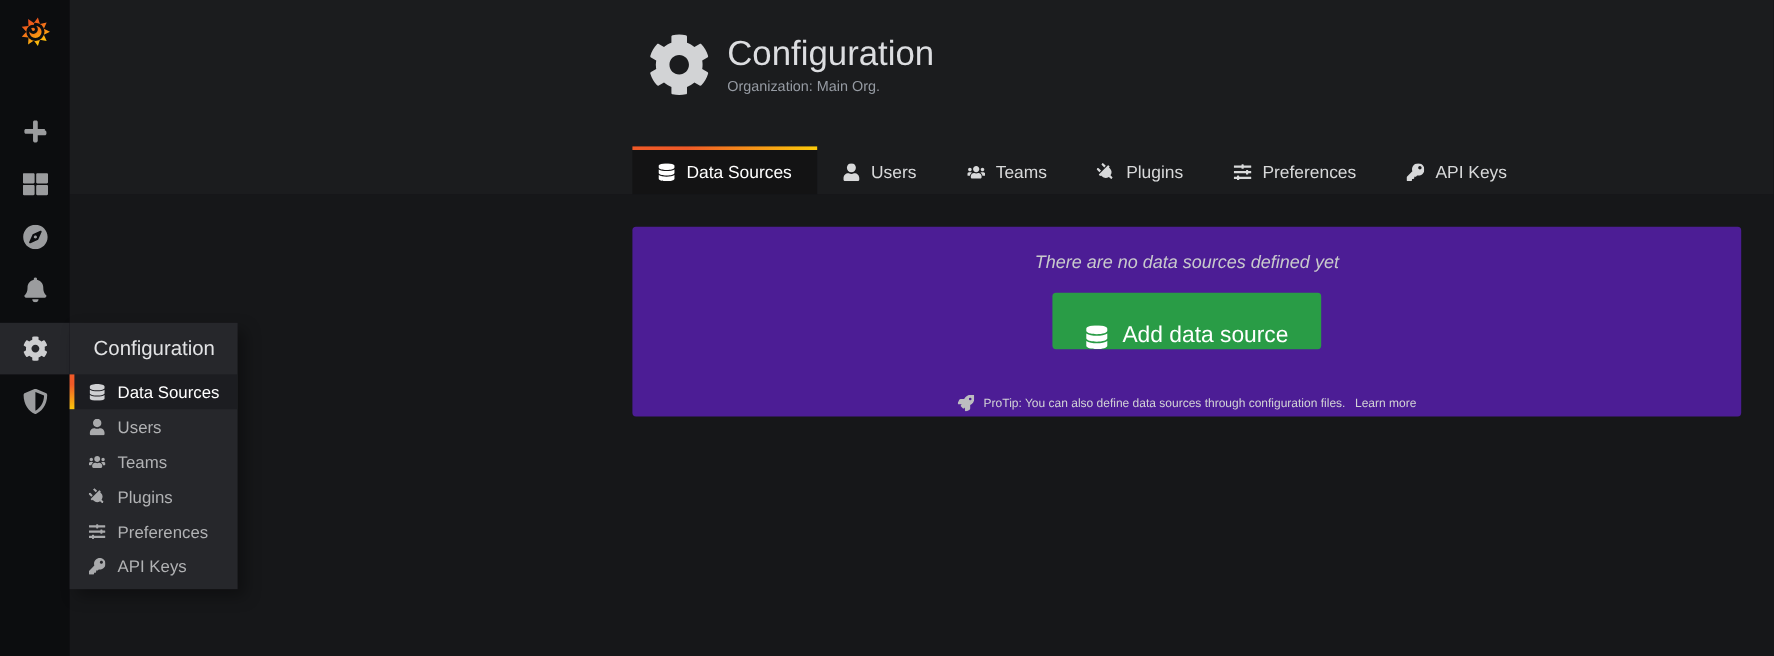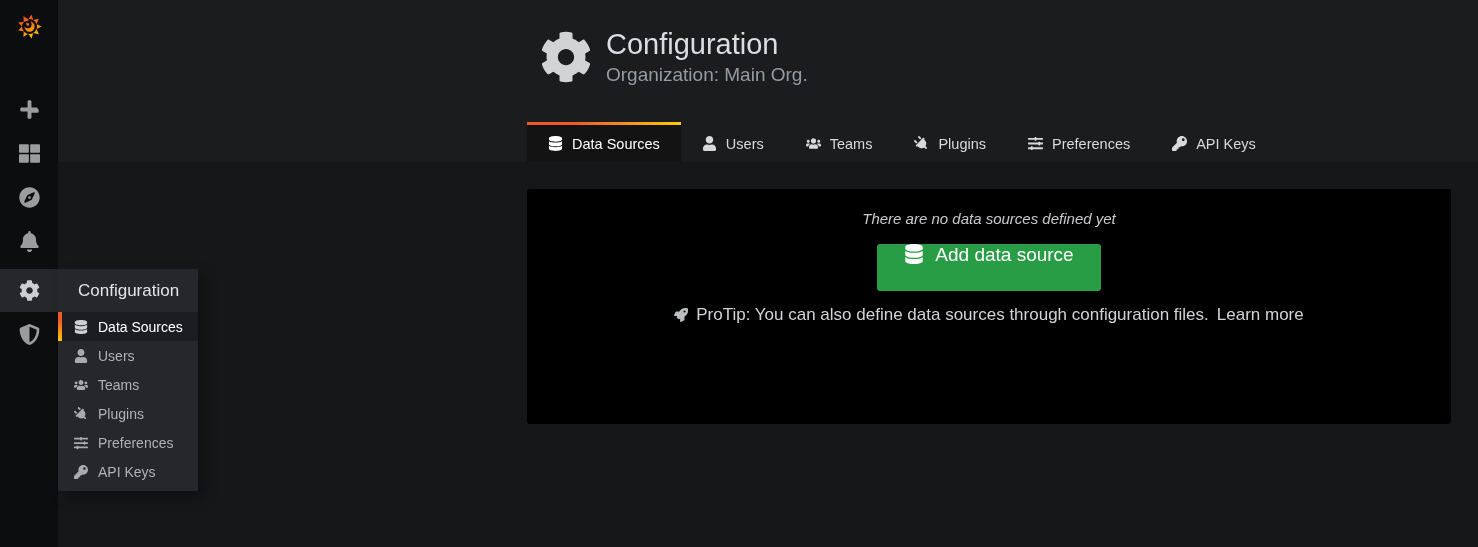--- a/index.html
+++ b/index.html
@@ -4,42 +4,42 @@
 <style>
   html,body{margin:0;padding:0;background:#161719;}
   body{font-family:"Liberation Sans",sans-serif;color:#d8d9da;width:1478px;height:547px;overflow:hidden;position:relative;}
   .page{position:absolute;inset:0;width:1478px;height:547px;}
 
   
   .header-band{position:absolute;left:58px;top:0;right:0;height:162px;background:#1b1c1e;}
   .page-header{position:absolute;left:482px;top:28px;display:flex;align-items:center;gap:14px;}
   .page-header .big-gear{width:52px;height:52px;color:#d2d3d5;}
   .page-title{font-size:29px;font-weight:400;color:#dcdde0;margin:0;line-height:1.15;}
-  .page-subtitle{font-size:19px;color:#969ba3;margin-top:3px;}
+  .page-subtitle{font-size:12px;color:#969ba3;margin-top:3px;}
 
   
   .tab-bar{position:absolute;left:469px;bottom:0;display:flex;align-items:flex-end;}
   .tab{display:flex;align-items:center;gap:9px;height:40px;padding:0 21px;font-size:14.5px;
        color:#d8d9da;cursor:pointer;border-top:3px solid transparent;box-sizing:border-box;}
   .tab .ic{width:15px;height:15px;}
   .tab.active{background:#131314;color:#ffffff;
        border-image:linear-gradient(to right,#f05a28 30%,#fbca0a 99%) 1;
        border-top:3px solid #f05a28;}
 
   
   .main{position:absolute;left:58px;top:162px;right:0;bottom:0;background:#161719;}
-  .panel{margin:27px 0 0 469px;width:924px;height:235px;background:#000000;border-radius:3px;
+  .panel{margin:27px 0 0 469px;width:924px;height:158px;background:#4c1d95;border-radius:3px;
          box-sizing:border-box;padding-top:21px;text-align:center;}
   .empty-msg{font-size:15px;font-style:italic;color:#c8c9cc;}
-  .add-btn{margin-top:17px;display:inline-flex;align-items:flex-start;gap:11px;background:#299c46;
+  .add-btn{margin-top:17px;display:inline-flex;align-items:flex-end;gap:11px;background:#299c46;
            color:#fff;border:none;border-radius:3px;height:47px;padding:0 27px;font-size:19px;
            font-weight:500;font-family:inherit;cursor:pointer;}
   .add-btn .ic{width:20px;height:20px;}
-  .protip{margin-top:14px;display:flex;justify-content:center;align-items:center;gap:8px;
-          font-size:17px;color:#d2d3d6;}
+  .protip{margin-top:33px;display:flex;justify-content:center;align-items:center;gap:8px;
+          font-size:10px;color:#d2d3d6;}
   .protip .ic{width:14px;height:14px;color:#bcbdc0;}
   .protip a{color:#d2d3d6;cursor:pointer;}
 
   
   .sidebar{position:absolute;left:0;top:0;width:58px;height:547px;background:#0c0d0f;z-index:5;}
   .logo-btn{display:flex;justify-content:center;align-items:center;height:52px;cursor:pointer;}
   .logo-btn svg{width:37px;height:37px;}
   .side-nav{position:absolute;top:87px;left:0;width:58px;}
   .side-item{height:44px;display:flex;justify-content:center;align-items:center;color:#9b9c9e;cursor:pointer;}
   .side-item .ic{width:21px;height:21px;}

